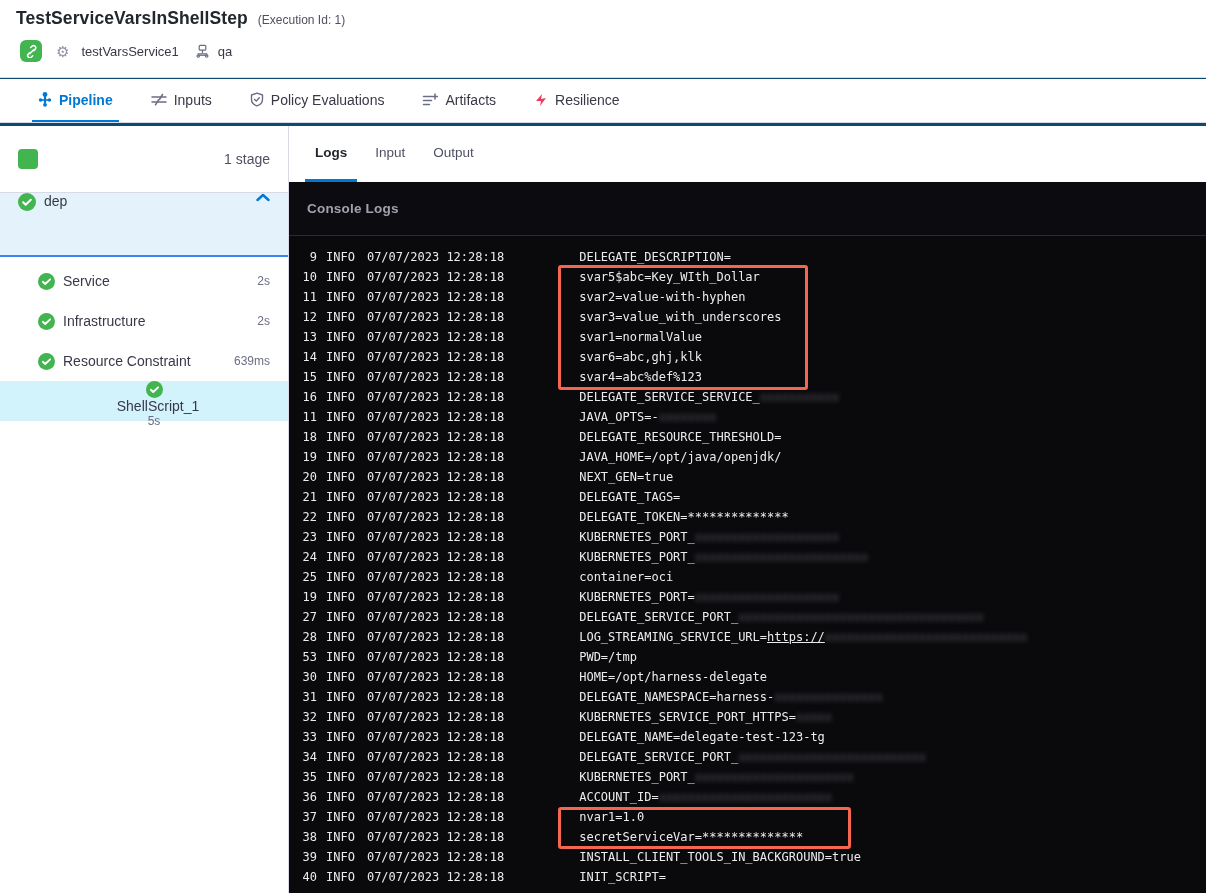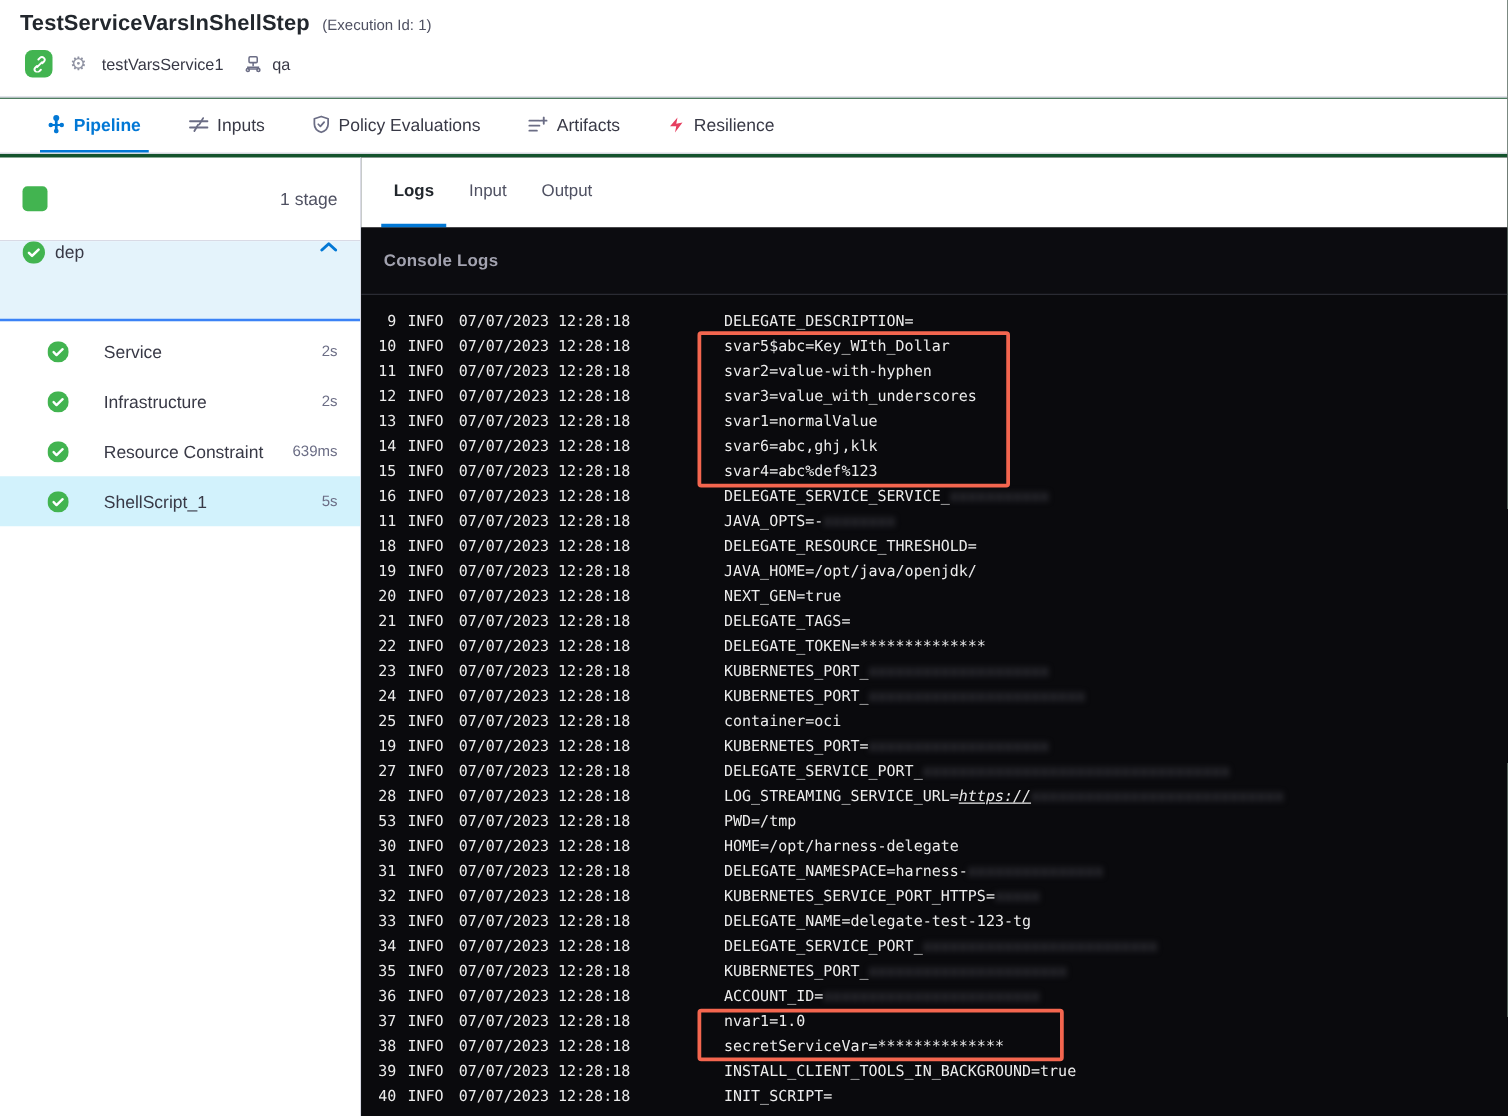--- a/index.html
+++ b/index.html
@@ -4,21 +4,21 @@
 <style>
   :root{
     --accent:#0278d5;
     --green:#42b450;
     --annot:#f4664f;
     --selbg:#d2f2fc;
     --depbg:#e4f3fb;
   }
   *{box-sizing:border-box;margin:0;padding:0;}
   body{font-family:"Liberation Sans",sans-serif;background:#fff;}
-  .app{position:relative;width:1206px;height:893px;background:#14532d;overflow:hidden;}
+  .app{position:relative;width:1206px;height:893px;background:#0c4a6e;overflow:hidden;}
 
   
   .top-header{position:absolute;left:0;top:0;width:1206px;height:78px;background:#fff;border-bottom:1px solid #d9dae5;}
   .title-row{position:absolute;left:16px;top:8px;display:flex;align-items:baseline;gap:10px;}
   .exec-title{font-size:17.5px;font-weight:bold;color:#22272d;letter-spacing:.1px;}
   .exec-id{font-size:12px;color:#4f5162;}
   .meta-row{position:absolute;left:20px;top:40px;display:flex;align-items:center;gap:8px;}
   .pill-icon{width:22px;height:22px;border-radius:6px;background:var(--green);display:flex;align-items:center;justify-content:center;}
   .gear{font-size:15px;color:#9093a3;line-height:1;margin-left:6px;}
   .svc-name{font-size:13px;color:#383946;margin-left:4px;}
@@ -34,40 +34,40 @@
 
   
   .body{position:absolute;left:0;top:126px;width:1206px;height:767px;display:flex;}
   .sidebar{width:289px;height:100%;background:#fff;border-right:1px solid #d9dae5;position:relative;}
   .stagebar{height:67px;border-bottom:1px solid #d9dae5;display:flex;align-items:center;justify-content:space-between;padding:0 18px;}
   .stage-sq{width:20px;height:20px;border-radius:4px;background:var(--green);}
   .stage-count{font-size:14px;color:#4f5162;}
   .dep-header{height:64px;background:var(--depbg);display:flex;align-items:flex-start;padding:0 18px;border-bottom:2px solid #3b82f6;}
   .dep-header .dep-label{font-size:14px;color:#383946;margin-left:8px;flex:1;}
   .steps{padding-top:4px;}
-  .step-row{height:40px;display:flex;align-items:center;padding:0 18px 0 38px;cursor:pointer;gap:20px;}
-  .step-row.selected{background:var(--selbg);}
+  .step-row{height:40px;display:flex;align-items:center;padding:0 18px 0 38px;cursor:pointer;}
+  .step-row.selected{background:var(--selbg);flex-direction:column;}
   .step-label{font-size:14px;color:#383946;margin-left:8px;flex:1;}
   .step-dur{font-size:12px;color:#6b6d85;}
 
   
   .logpanel{width:917px;height:100%;display:flex;flex-direction:column;position:relative;background:#0a0a0d;}
   .log-tabs{height:56px;background:#fff;display:flex;align-items:stretch;padding-left:16px;}
   .log-tab{display:flex;align-items:center;padding:0 10px;margin-right:8px;font-size:13.5px;color:#4f5162;cursor:pointer;border-bottom:3px solid transparent;}
   .log-tab.active{color:#22272d;font-weight:bold;border-bottom:3px solid var(--accent);}
   .console-header{height:54px;background:#0c0c10;border-bottom:1px solid #2a2b33;display:flex;align-items:center;padding-left:18px;}
   .console-title{font-size:13.5px;font-weight:bold;color:#a2a2af;letter-spacing:.2px;}
   .console-body{flex:1;background:#0a0a0d;padding-top:11px;overflow:hidden;position:relative;}
   .log-row{height:20px;display:flex;align-items:center;font-family:"DejaVu Sans Mono",monospace;font-size:12px;color:#ececec;white-space:pre;padding-left:12px;}
   .ln{width:16px;text-align:right;flex:none;}
   .lv{margin-left:9px;flex:none;}
   .ts{margin-left:12px;flex:none;}
   .msg{margin-left:75px;flex:none;}
   .redact{color:#585862;filter:blur(2.6px);border-radius:2px;}
-  .loglink{color:#ececec;text-decoration:underline;cursor:pointer;font-style:italic;}
+  .loglink{color:#ececec;text-decoration:underline;cursor:pointer;}
 
   
   .redbox{position:absolute;border:3px solid var(--annot);border-radius:3px;pointer-events:none;}
   .redbox1{left:558px;top:265px;width:250px;height:125px;}
   .redbox2{left:558px;top:807px;width:293px;height:42px;}
 </style>
 </head>
 <body>
 
 <div class="app">

